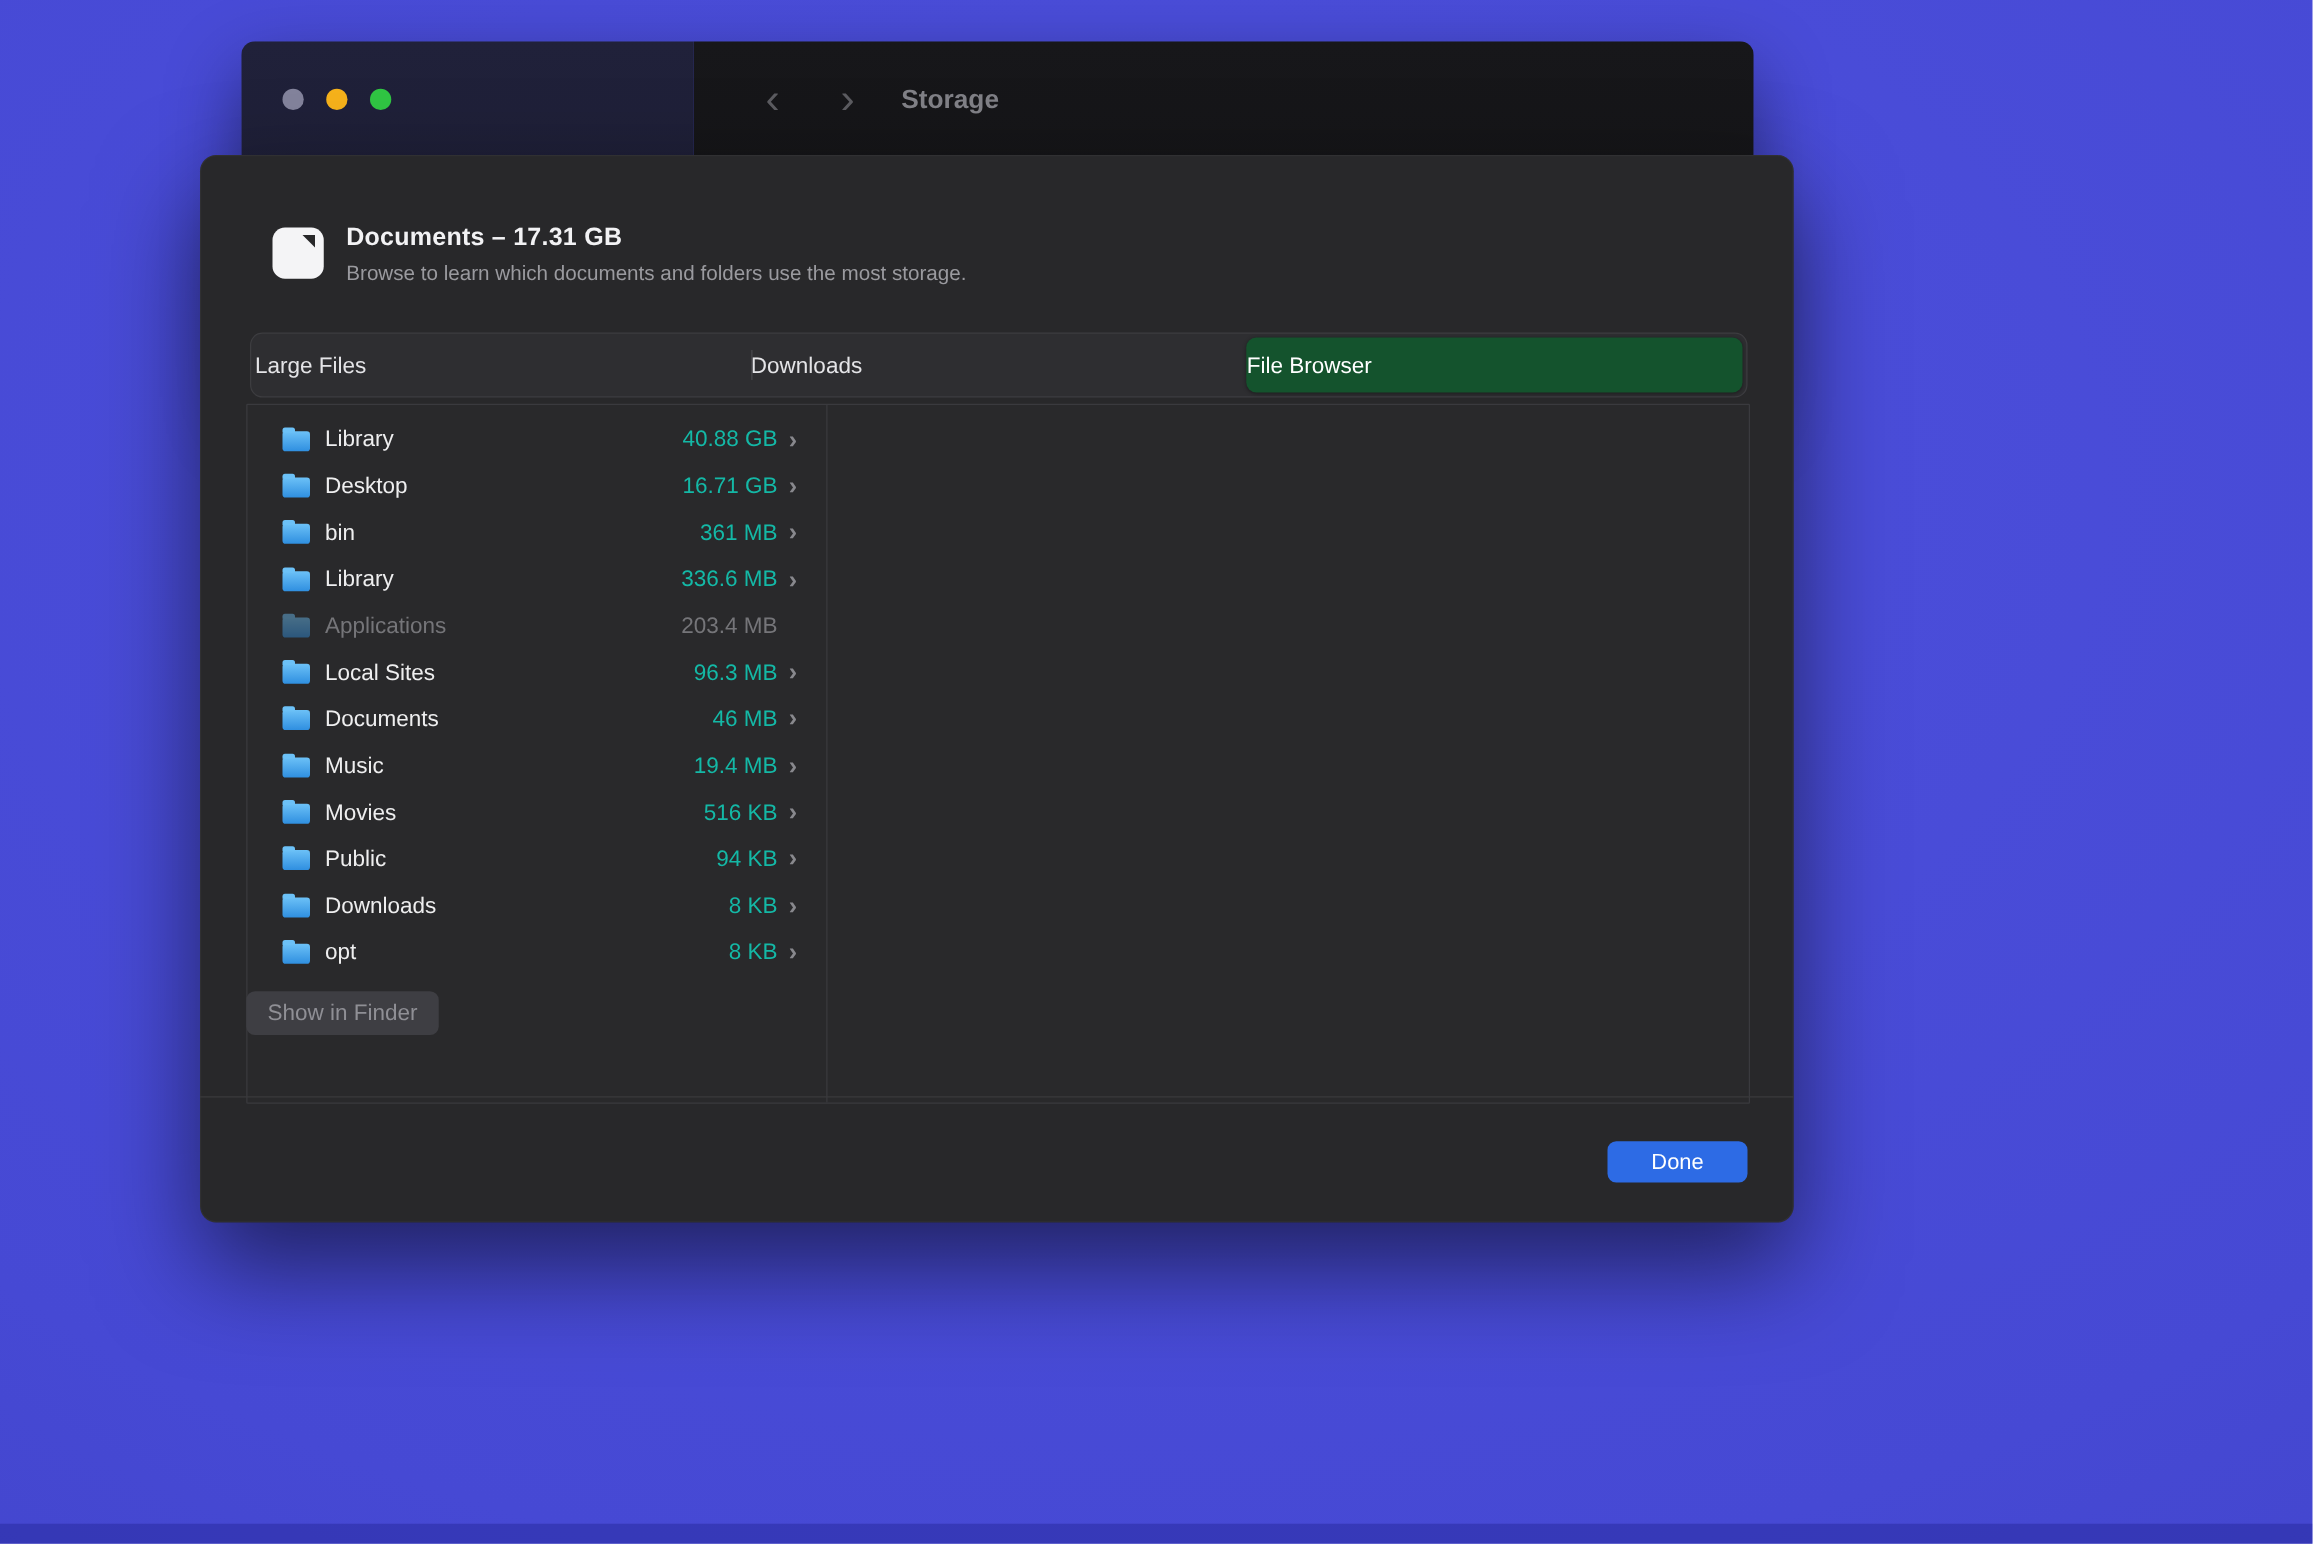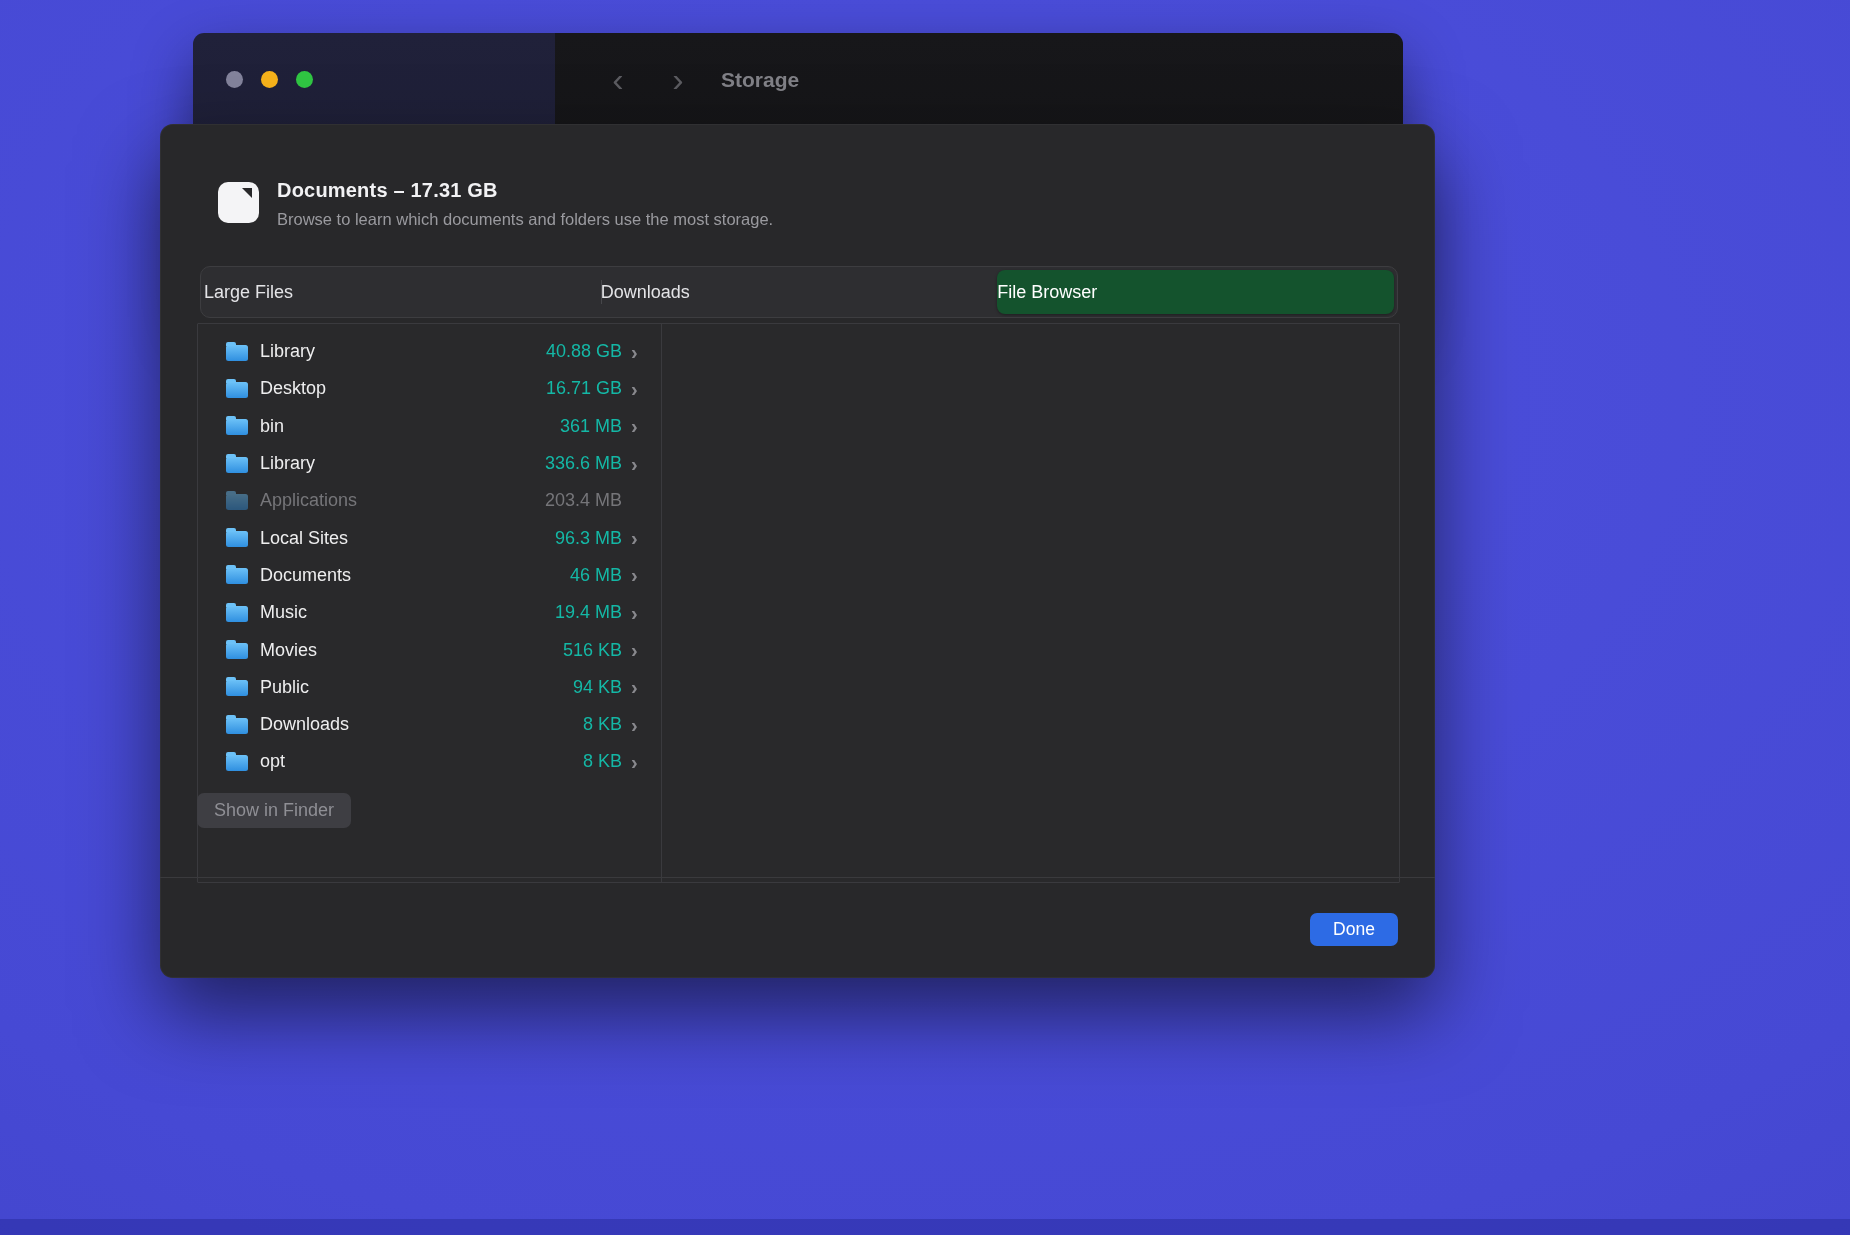--- a/index.html
+++ b/index.html
@@ -105,21 +105,21 @@
   .file-row.disabled .folder-icon { opacity:.45; }
 
   
   .show-finder {
     position:absolute; left:37px; top:669px; height:35px; padding:0 17px;
     background:#3e3e43; border:none; border-radius:7px;
     color:#8f8f95; font-size:18px; font-family:inherit;
   }
   .sheet-footer-divider { position:absolute; left:0; top:753px; width:100%; height:1px; background:#3a3a3d; }
   .done {
-    position:absolute; right:37px; top:789px; width:88px; height:33px;
+    position:absolute; right:37px; top:789px; width:112px; height:33px;
     background:var(--accent_blue); border:none; border-radius:7px;
     color:#ffffff; font-size:17.5px; font-family:inherit; cursor:pointer;
   }
 </style>
 </head>
 <body>
 
 <div class="back-window">
   <div class="titlebar-left">
     <span class="tl tl-close"></span>

